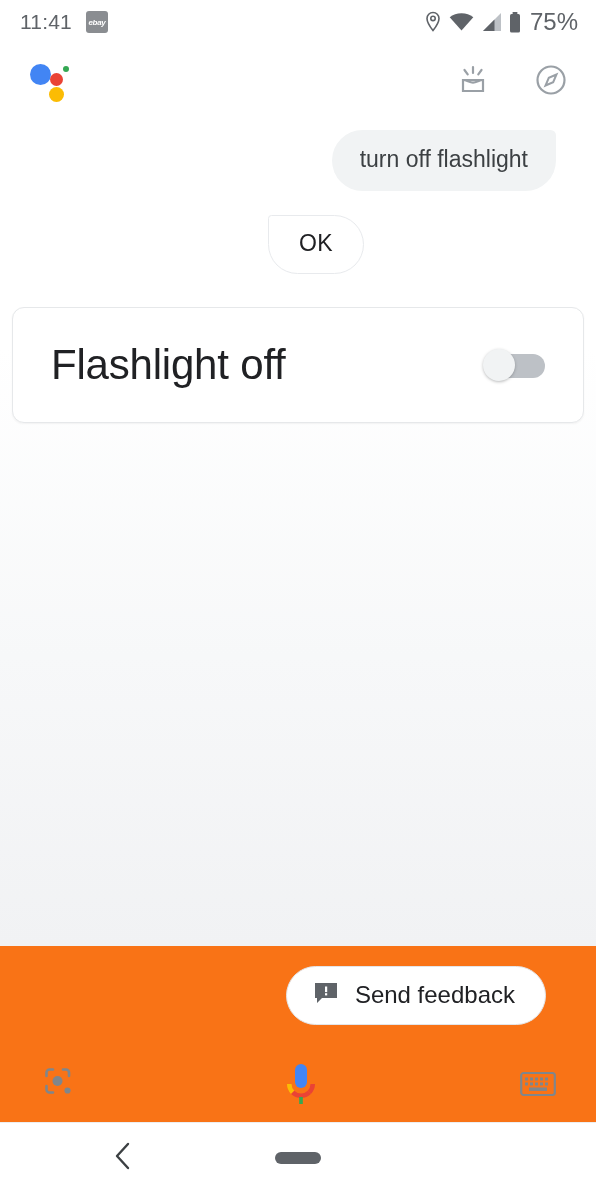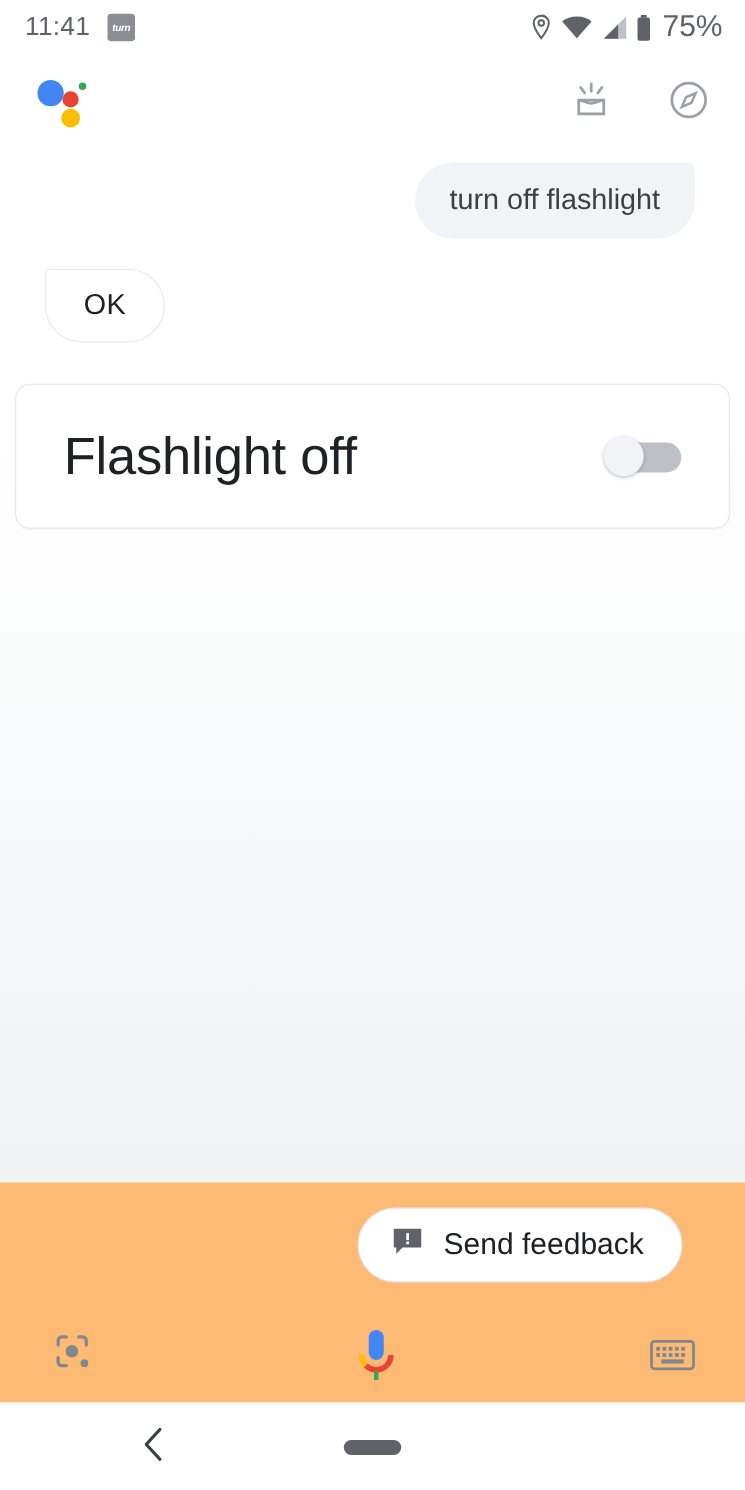--- a/index.html
+++ b/index.html
@@ -51,21 +51,21 @@
     background: linear-gradient(to bottom, #ffffff 0%, #ffffff 28%, #f7f8f9 65%, #f1f2f4 100%);
     padding: 0;
   }
   .user-bubble-row { display:flex; justify-content:flex-end; padding:14px 40px 0 0; }
   .user-bubble {
     background:#f1f3f4; color:#3c4043; font-size:23px;
     padding:16px 28px 18px 28px;
     border-radius: 34px 6px 34px 34px;
     max-width:420px;
   }
-  .assistant-bubble-row { display:flex; justify-content:flex-start; padding:24px 0 0 36px; }
+  .assistant-bubble-row { display:flex; justify-content:center; padding:24px 0 0 36px; }
   .assistant-bubble {
     background:#ffffff; border:1px solid #e8eaed; color:#202124;
     font-size:23px; letter-spacing:.3px;
     padding:14px 30px 16px 30px;
     border-radius: 4px 34px 34px 34px;
   }
 
   
   .device-card {
     margin:33px 12px 0 12px;
@@ -82,21 +82,21 @@
     background:#bdc1c6; border-radius:12px;
   }
   .toggle-knob {
     position:absolute; left:0; top:0; width:32px; height:32px;
     background:#f1f3f4; border-radius:50%;
     box-shadow:0 1px 3px rgba(60,64,67,.35);
   }
 
   
   .footer {
-    position:absolute; top:946px; left:0; width:596px; height:176px; background:#fdba74;
+    position:absolute; top:946px; left:0; width:596px; height:176px; background:#f97316;
   }
   .feedback-row { display:flex; justify-content:flex-end; padding:20px 50px 0 0; }
   .feedback-btn {
     display:flex; align-items:center; gap:16px;
     border:1px solid #e3e5e8; border-radius:30px;
     padding:13px 30px 14px 26px; background:#fff;
   }
   .feedback-label { font-size:24px; color:#202124; }
 
   .action-bar {
@@ -120,21 +120,21 @@
   }
 </style>
 </head>
 <body>
 
 <div class="phone">
 
   <div class="status-bar">
     <div class="status-left">
       <span class="status-time">11:41</span>
-      <span class="ebay-badge">turn</span>
+      <span class="ebay-badge">ebay</span>
     </div>
     <div class="status-right">
       <span>
         <svg width="18" height="22" viewBox="0 0 18 22">
             <path d="M9 1.5c-3.4 0-6 2.6-6 5.9 0 4.4 6 12.1 6 12.1s6-7.7 6-12.1c0-3.3-2.6-5.9-6-5.9zm0 8.1a2.2 2.2 0 1 1 0-4.4 2.2 2.2 0 0 1 0 4.4z" fill="none" stroke="#5f6368" stroke-width="1.6"></path>
           </svg>
       </span>
       <span>
         <svg width="25" height="20" viewBox="0 0 25 20">
             <path d="M12.5 18.5 0.7 5.2C3.9 2.6 8 1.2 12.5 1.2S21.1 2.6 24.3 5.2z" fill="#5f6368"></path>

